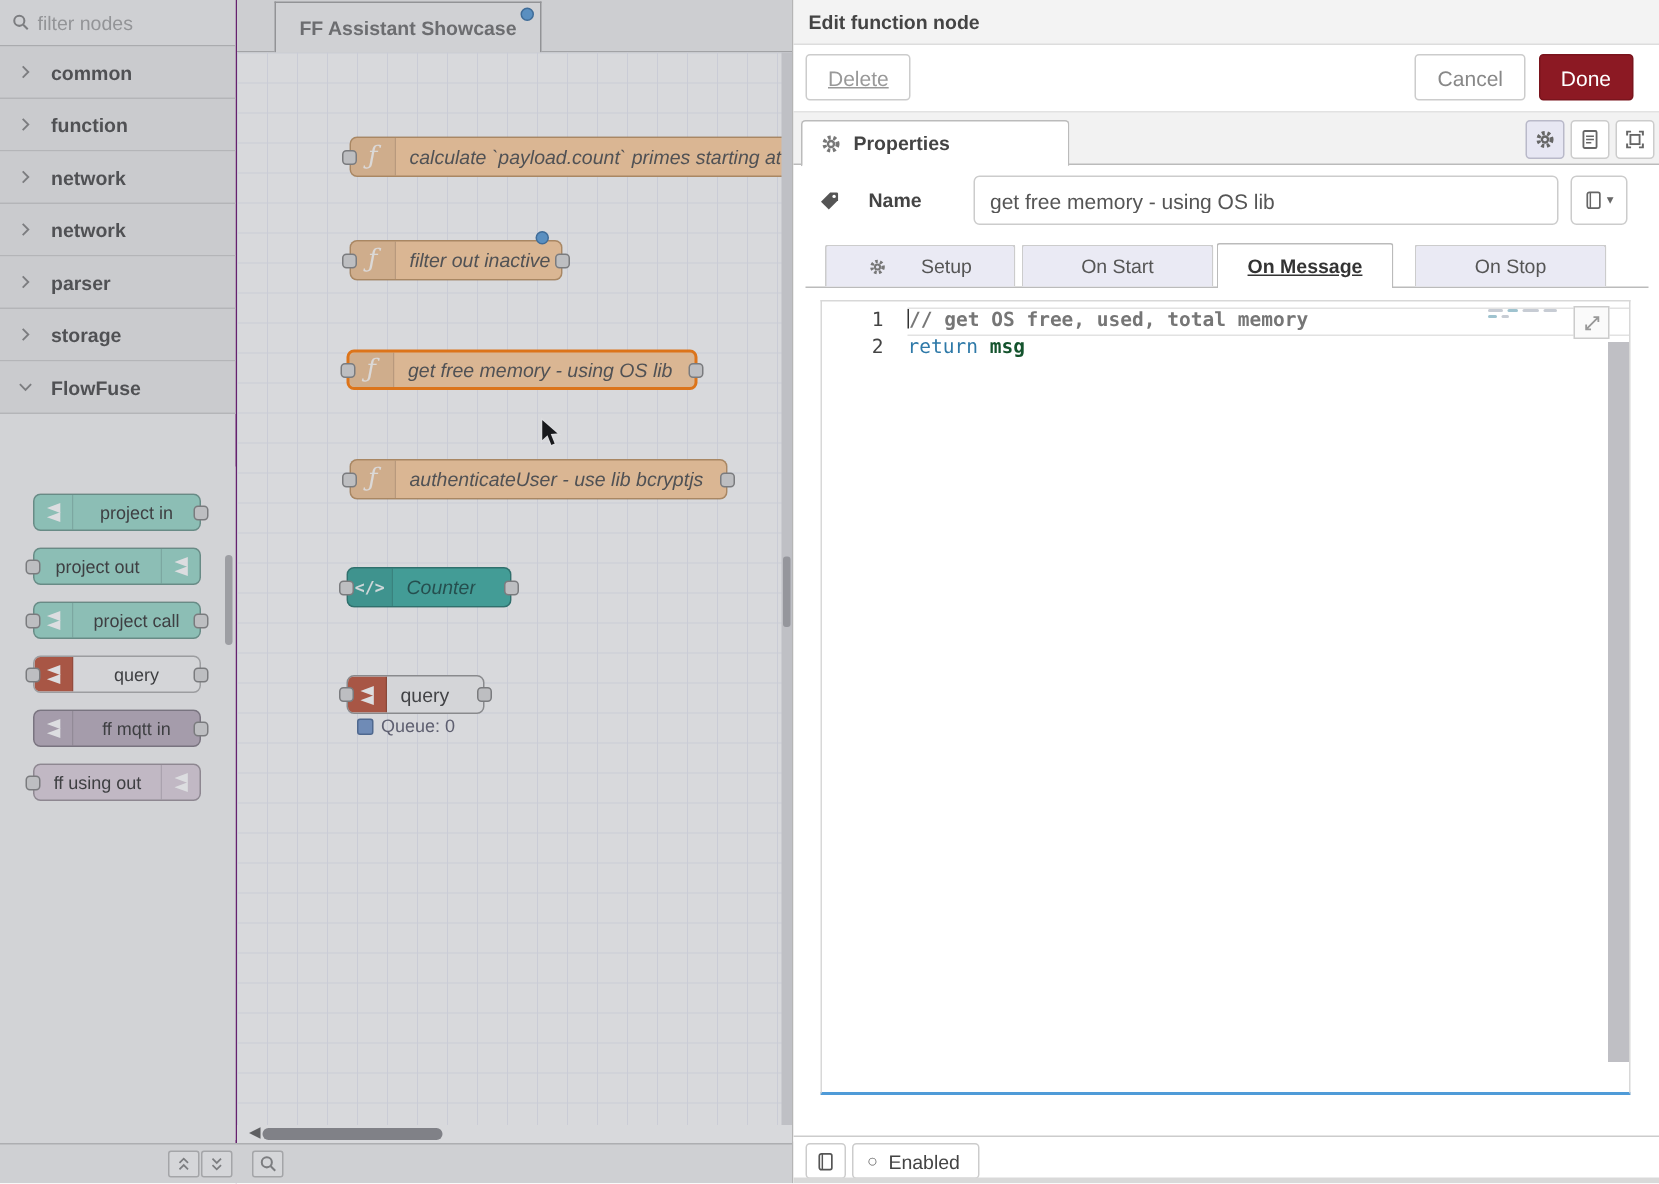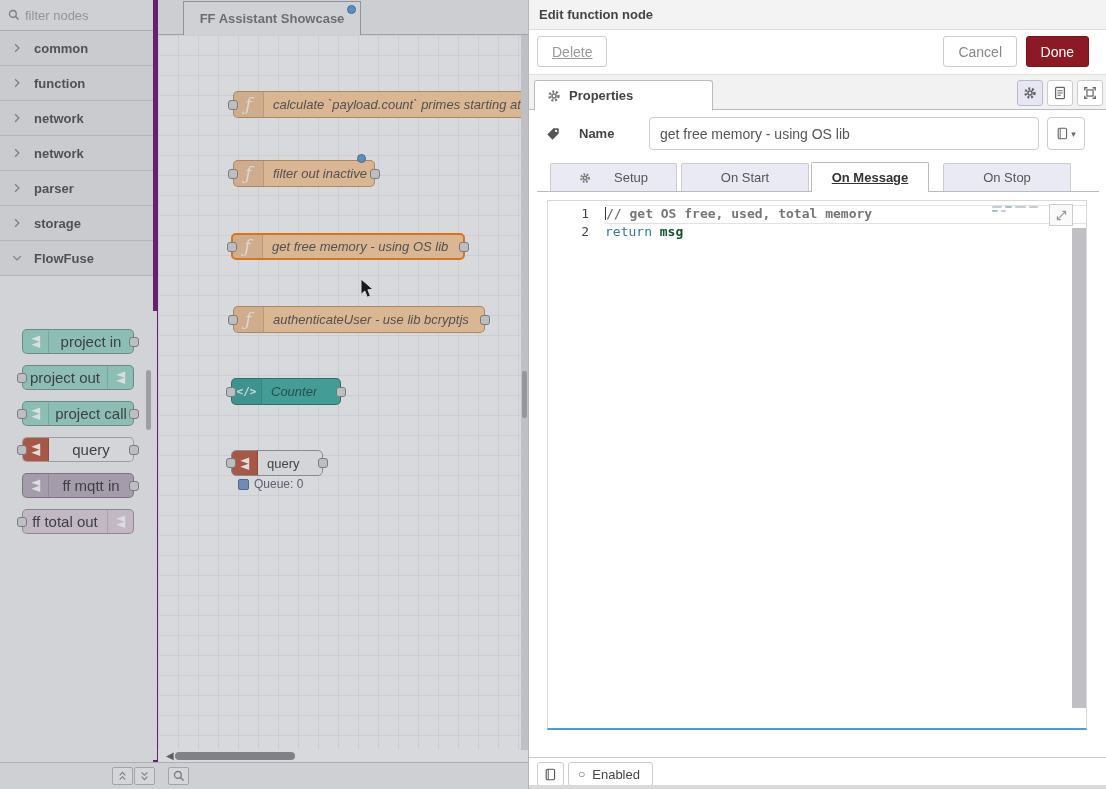--- a/index.html
+++ b/index.html
@@ -1,30 +1,30 @@
 <!DOCTYPE html>
 <html><head>
 <meta charset="utf-8">
 <style>
   * { box-sizing: border-box; margin: 0; padding: 0; }
   html,body { width:1106px; height:789px; }
   body { font-family:"Liberation Sans","DejaVu Sans",sans-serif; background:#fff; overflow:hidden; }
   #app { position:relative; width:1106px; height:789px; background:#fff; overflow:hidden; }
 
   
-  #palette { position:absolute; left:0; top:0; width:158px; height:789px; background:#f3f3f3; border-right:5px solid #701a75; }
+  #palette { position:absolute; left:0; top:0; width:158px; height:789px; background:#f3f3f3; border-right:1px solid #701a75; }
   .palette-search { height:31px; background:#f0f0f0; border-bottom:1px solid #c3c3c3; display:flex; align-items:center; padding:0 8px; gap:5px; }
   .palette-search input { border:none; outline:none; background:transparent; width:110px; font-size:13px; color:#888; font-family:inherit; }
   .palette-search input::placeholder { color:#a6a6a6; }
   .pal-cat { height:35px; border-bottom:1px solid #cfcfcf; background:#eaeaea; display:flex; align-items:center; padding-left:12px; gap:12px; cursor:pointer; }
   .pal-cat .cat-label { font-size:13px; font-weight:bold; color:#555; }
   .pal-cat svg { flex:0 0 auto; }
   .pal-nodes { position:absolute; left:0; top:311px; width:157px; height:449px; background:#f3f3f3; }
   .pnode { position:absolute; left:22px; width:112px; height:25px; border:1px solid rgba(0,0,0,0.28); border-radius:5px; display:flex; align-items:center; cursor:grab; }
-  .pnode .nlabel { flex:1; text-align:center; font-size:15px; color:#3f3f3f; white-space:nowrap; overflow:hidden; }
+  .pnode .nlabel { flex:1; text-align:center; font-size:12px; color:#3f3f3f; white-space:nowrap; overflow:hidden; }
   .pnode .nicon { width:26px; height:100%; display:flex; align-items:center; justify-content:center; }
   .pnode .nicon.left { border-right:1px solid rgba(0,0,0,0.12); border-radius:4px 0 0 4px; }
   .pnode .nicon.right { border-left:1px solid rgba(0,0,0,0.12); border-radius:0 4px 4px 0; }
   .port { position:absolute; width:10px; height:10px; background:#d9d9d9; border:1px solid #888; border-radius:3px; top:50%; margin-top:-5px; }
   .port.in { left:-6px; } .port.out { right:-6px; }
   .pal-scroll { position:absolute; right:2px; top:370px; width:5px; height:60px; background:#b2b2b5; border-radius:3px; }
   .pal-footer { position:absolute; left:0; bottom:0; width:158px; height:27px; background:#f0f0f0; border-top:1px solid #c6c6c6; }
   .pf-btn { position:absolute; top:4px; width:21px; height:18px; background:#f7f7f7; border:1px solid #bbb; border-radius:2px; display:flex; align-items:center; justify-content:center; cursor:pointer; }
 
   
@@ -216,21 +216,21 @@
             <svg width="15" height="15" viewBox="0 0 16 16">
               <polygon points="13,1.5 3.5,5 13,8.5" fill="#fff"></polygon>
               <polygon points="13,8 3.5,11.5 13,15" fill="#fff"></polygon>
             </svg>
           </span>
         <span class="nlabel">ff mqtt in</span>
         <span class="port out"></span>
       </div>
       <div class="pnode" style="top:198px; background:#ded2dd;">
         <span class="port in"></span>
-        <span class="nlabel">ff total out</span>
+        <span class="nlabel">ff using out</span>
         <span class="nicon right">
             <svg width="15" height="15" viewBox="0 0 16 16">
               <polygon points="13,1.5 3.5,5 13,8.5" fill="#fff"></polygon>
               <polygon points="13,8 3.5,11.5 13,15" fill="#fff"></polygon>
             </svg>
           </span>
       </div>
     </div>
     <div class="pal-scroll"></div>
     <div class="pal-footer">

